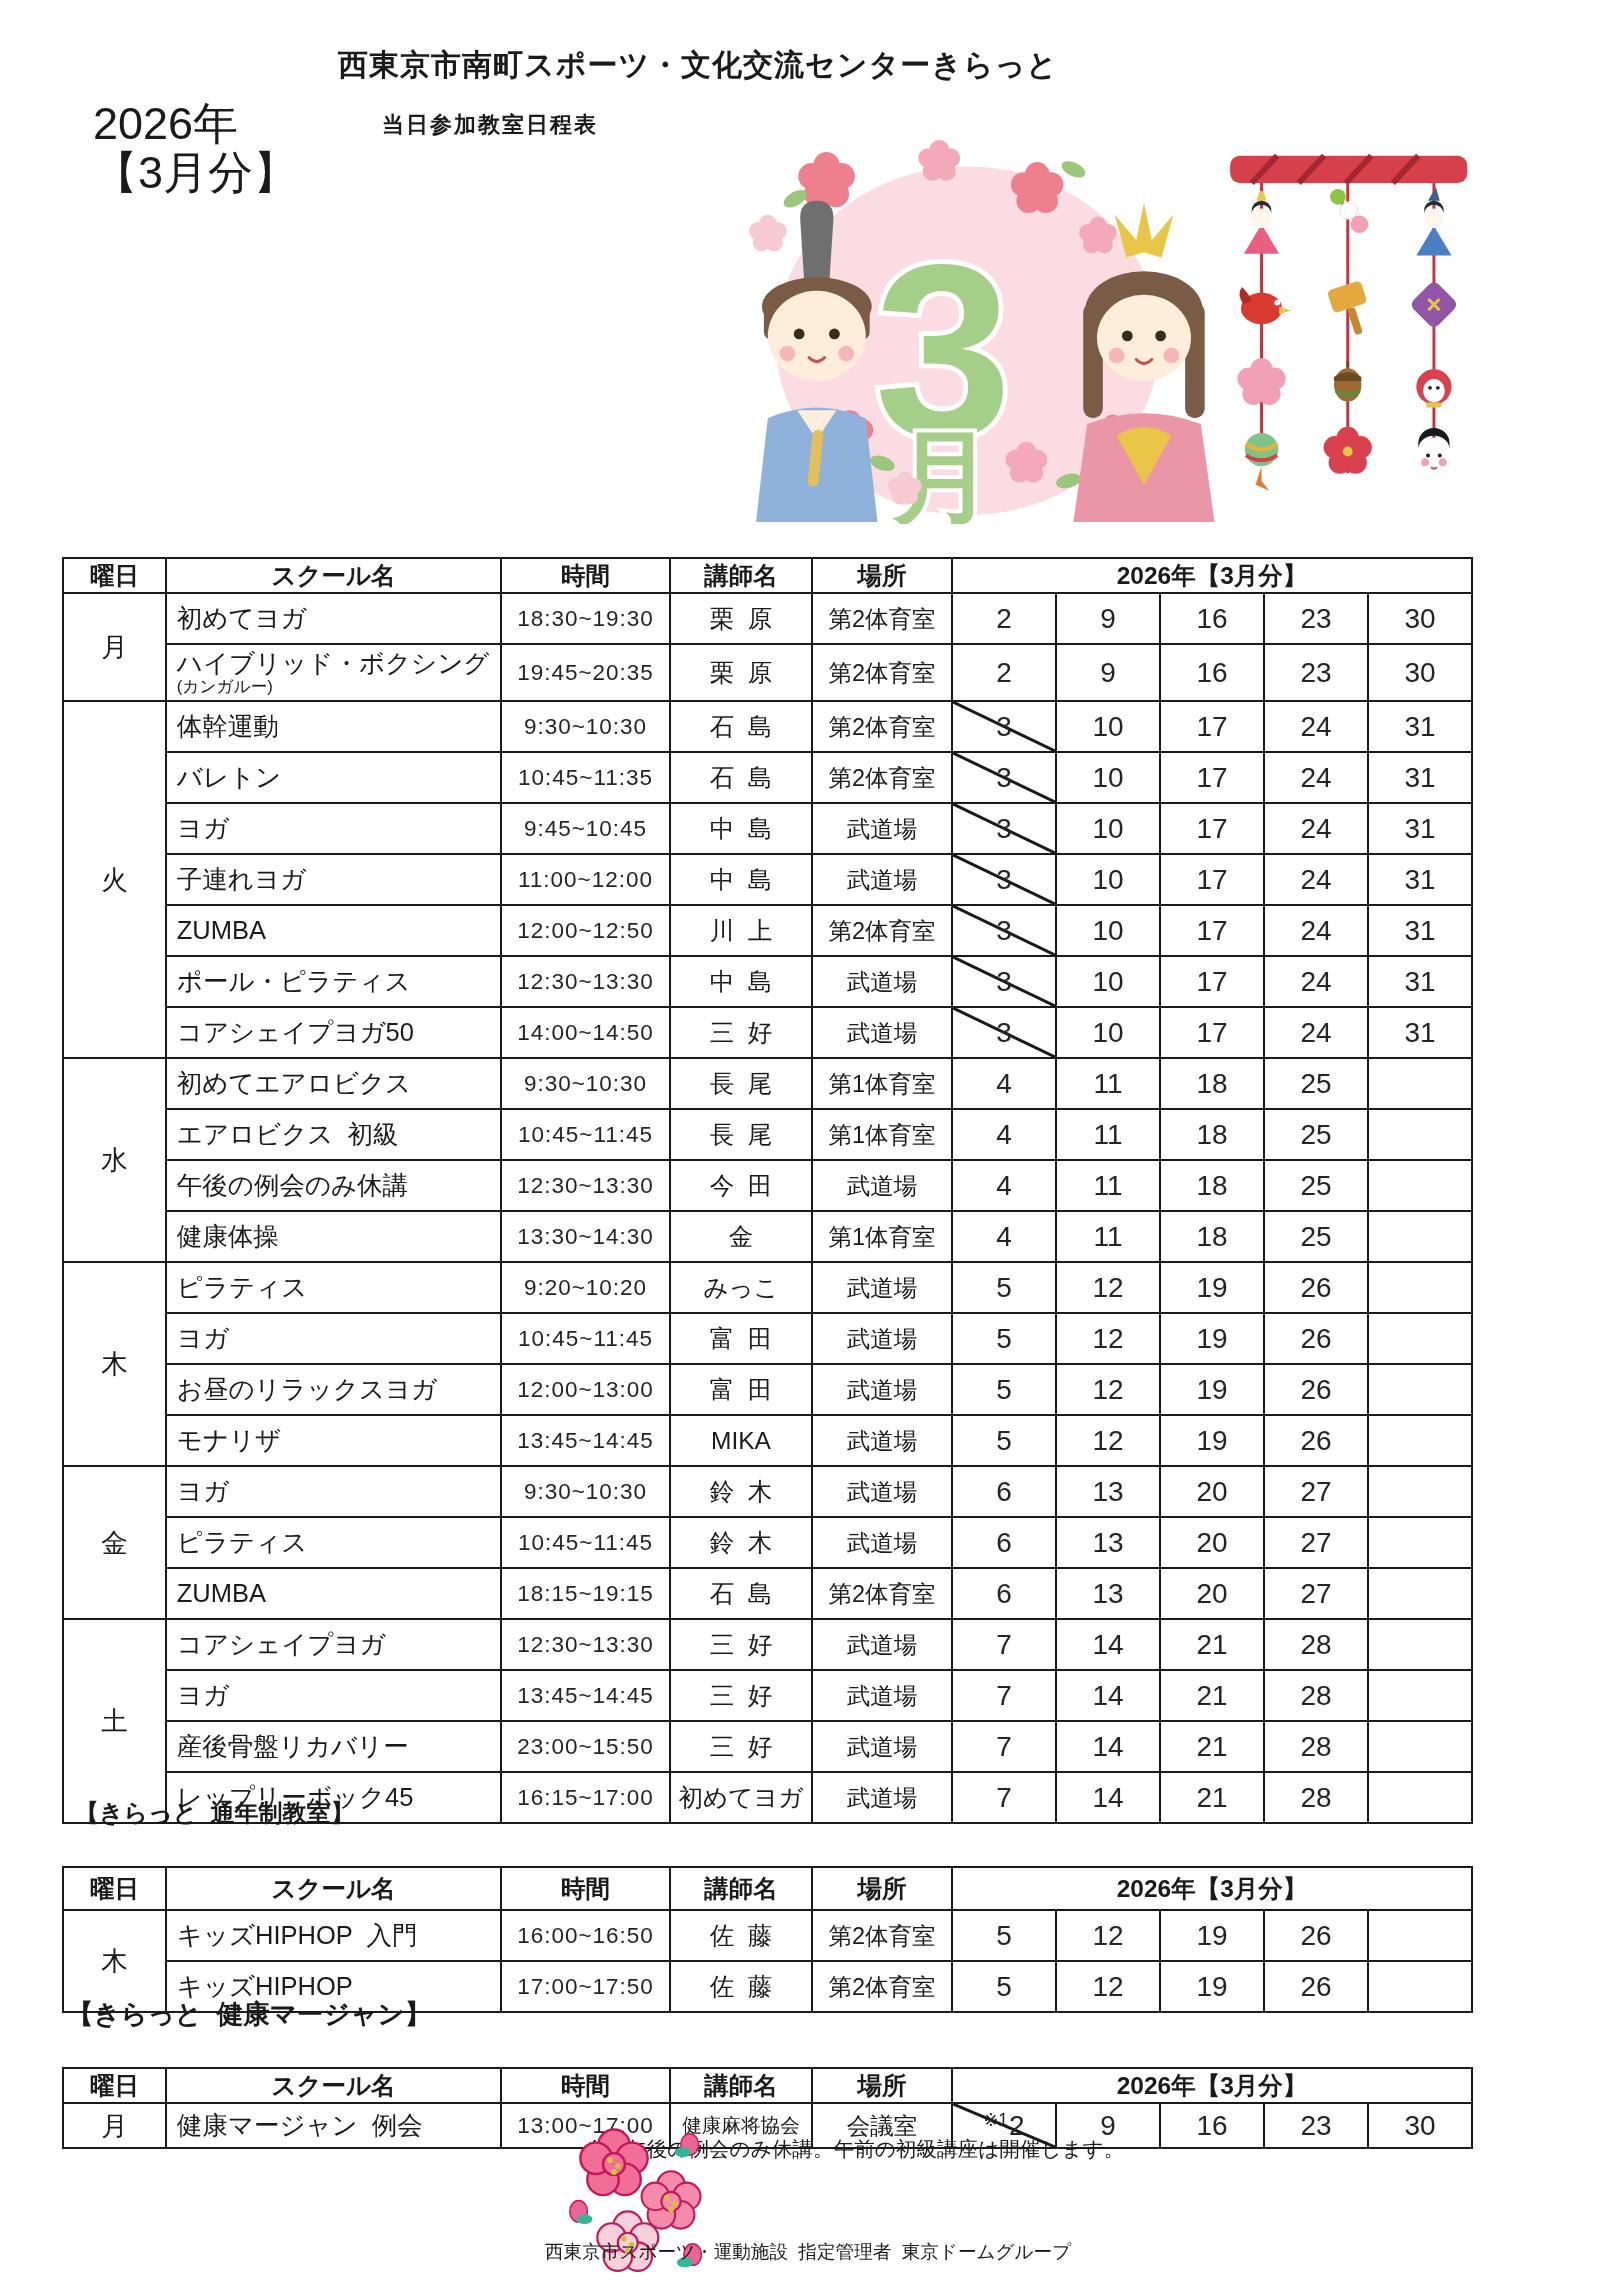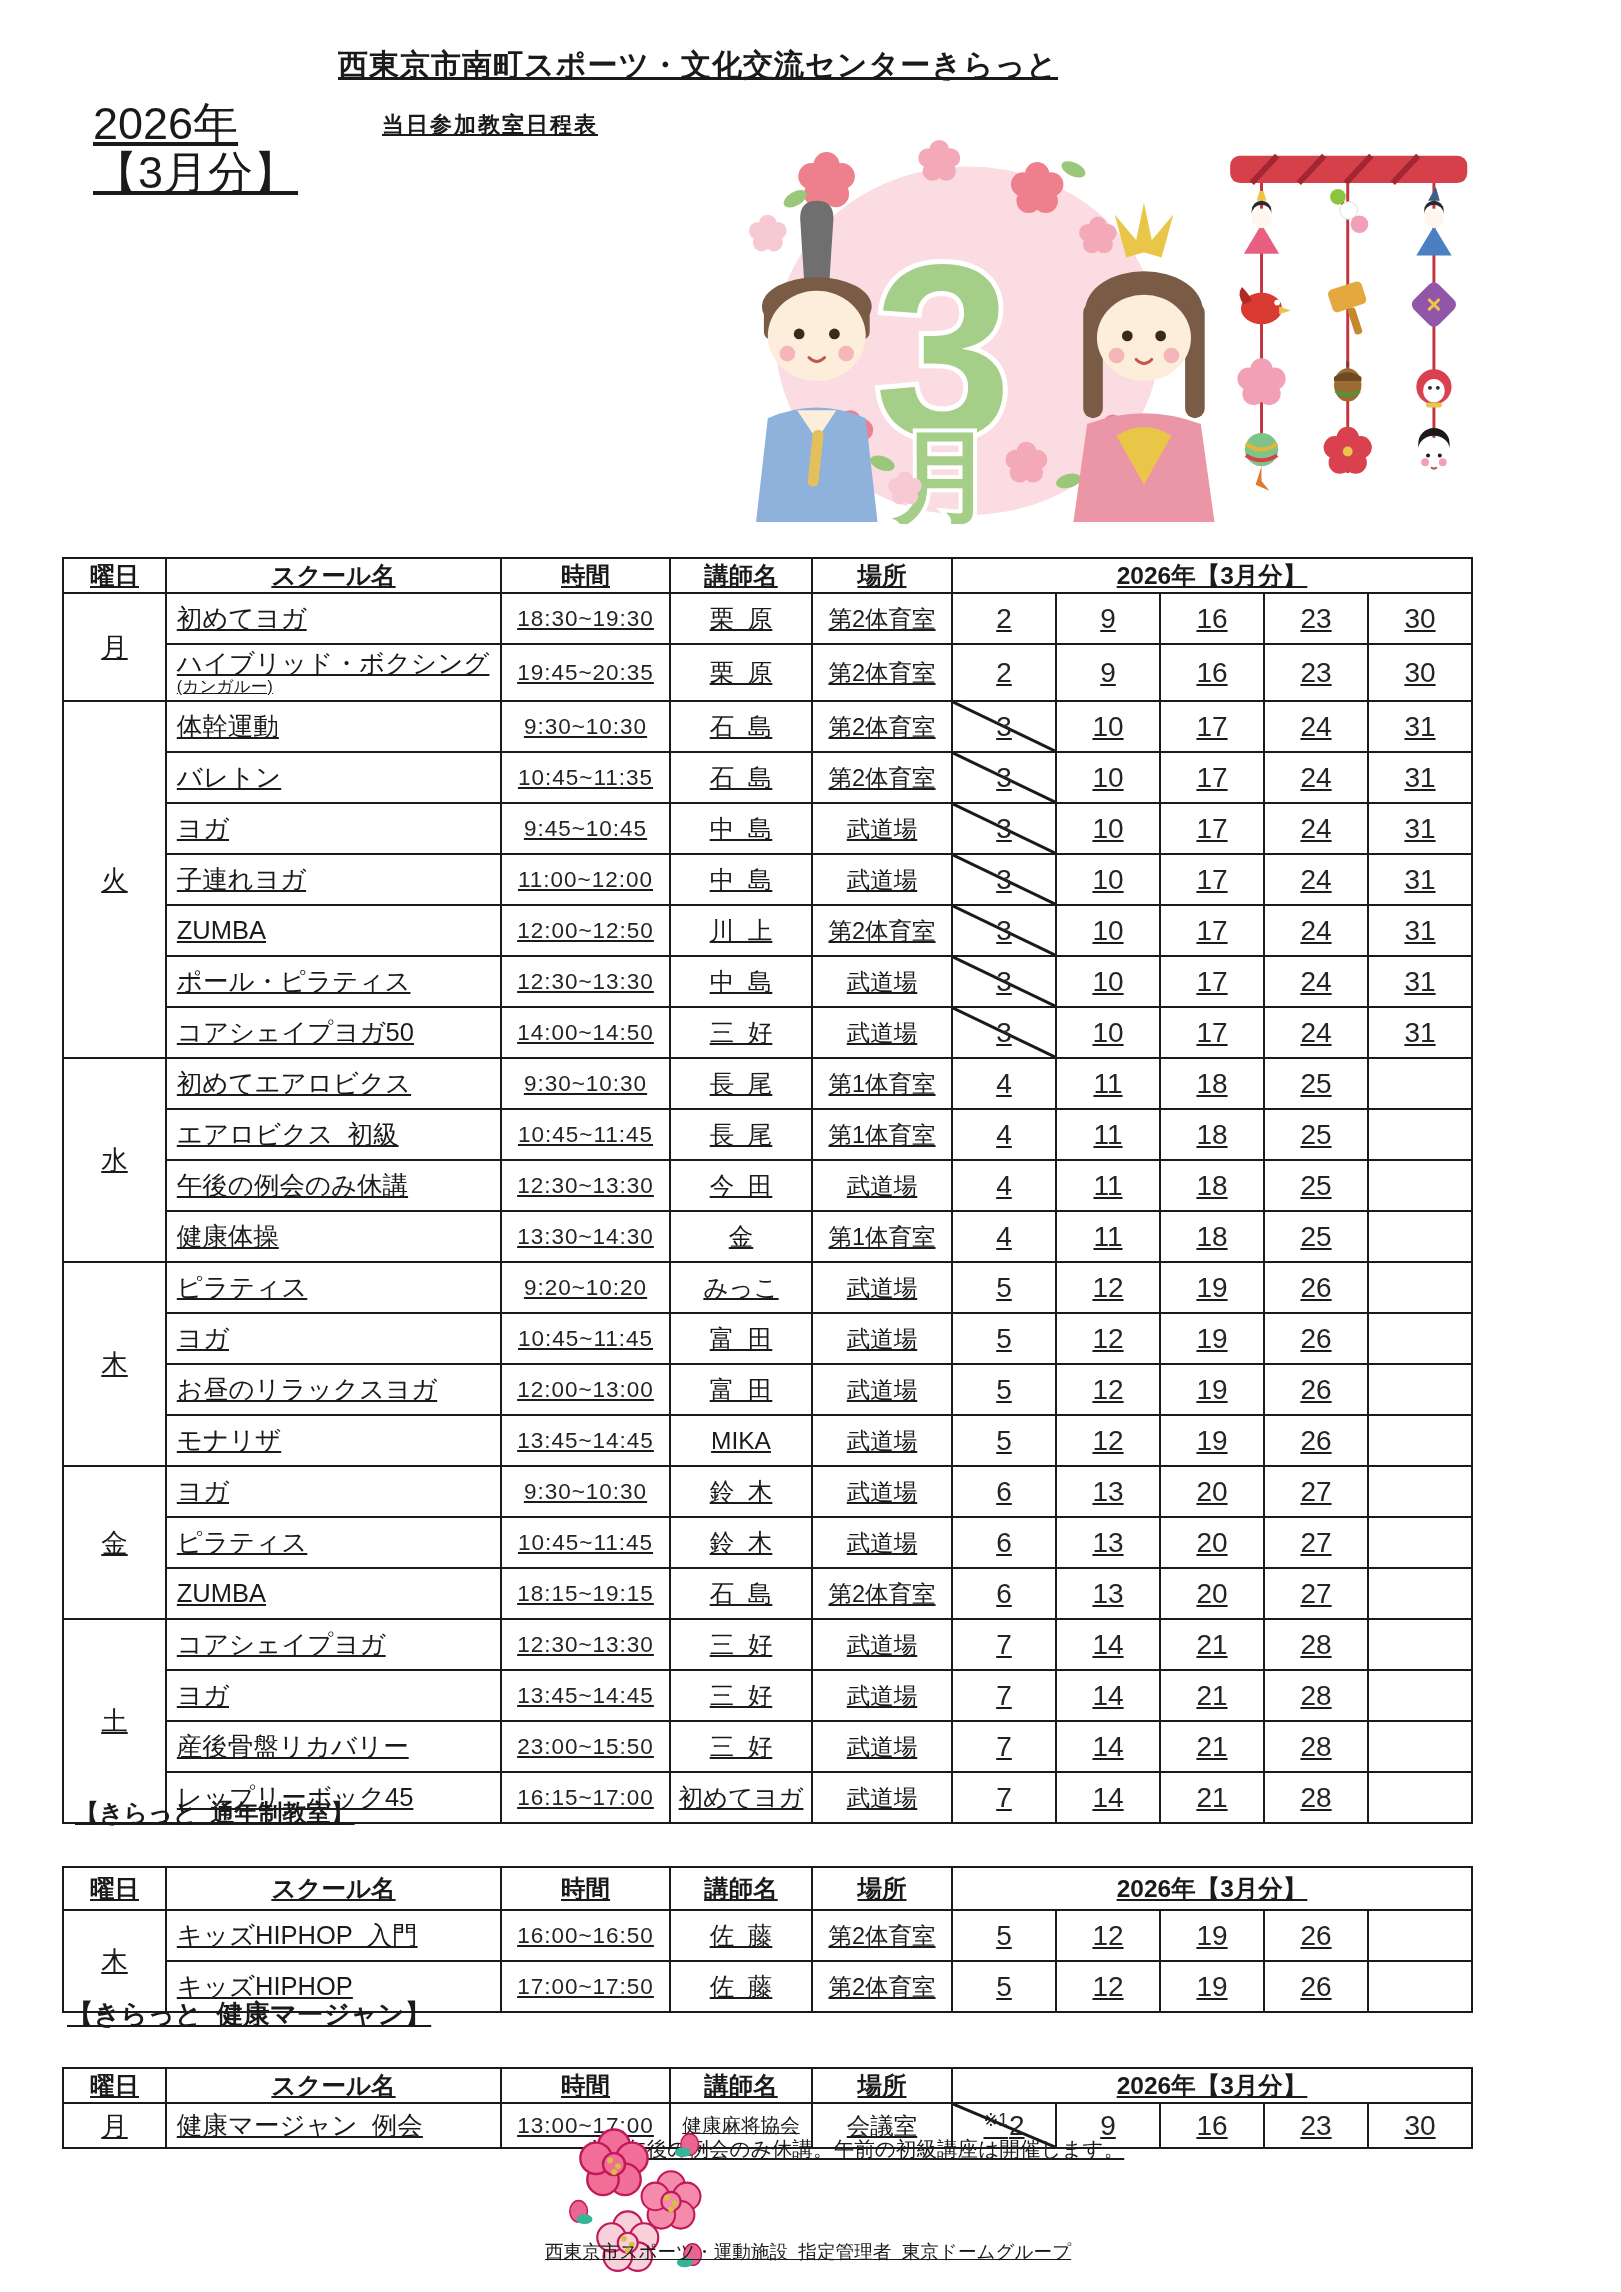--- a/index.html
+++ b/index.html
@@ -4,21 +4,21 @@
 <style>
   html,body{margin:0;padding:0;}
   body{
     position:relative;
     width:1621px;height:2293px;
     background:#ffffff;
     font-family:"Liberation Sans","DejaVu Sans",sans-serif;
     color:#1a1a1a;
     overflow:hidden;
   }
-  .abs{position:absolute;text-decoration:underline;}
+  .abs{position:absolute;}
 
   
   #year-title{left:93px;top:100px;width:221px;text-align:left;font-size:45px;line-height:1.08;}
   #center-title{left:338px;top:45px;font-size:30px;font-weight:bold;letter-spacing:1px;}
   #subtitle{left:338px;top:110px;font-size:22px;font-weight:bold;letter-spacing:2px;margin-left:44px;}
 
   
   #illustration{left:603px;top:140px;}
 
   

